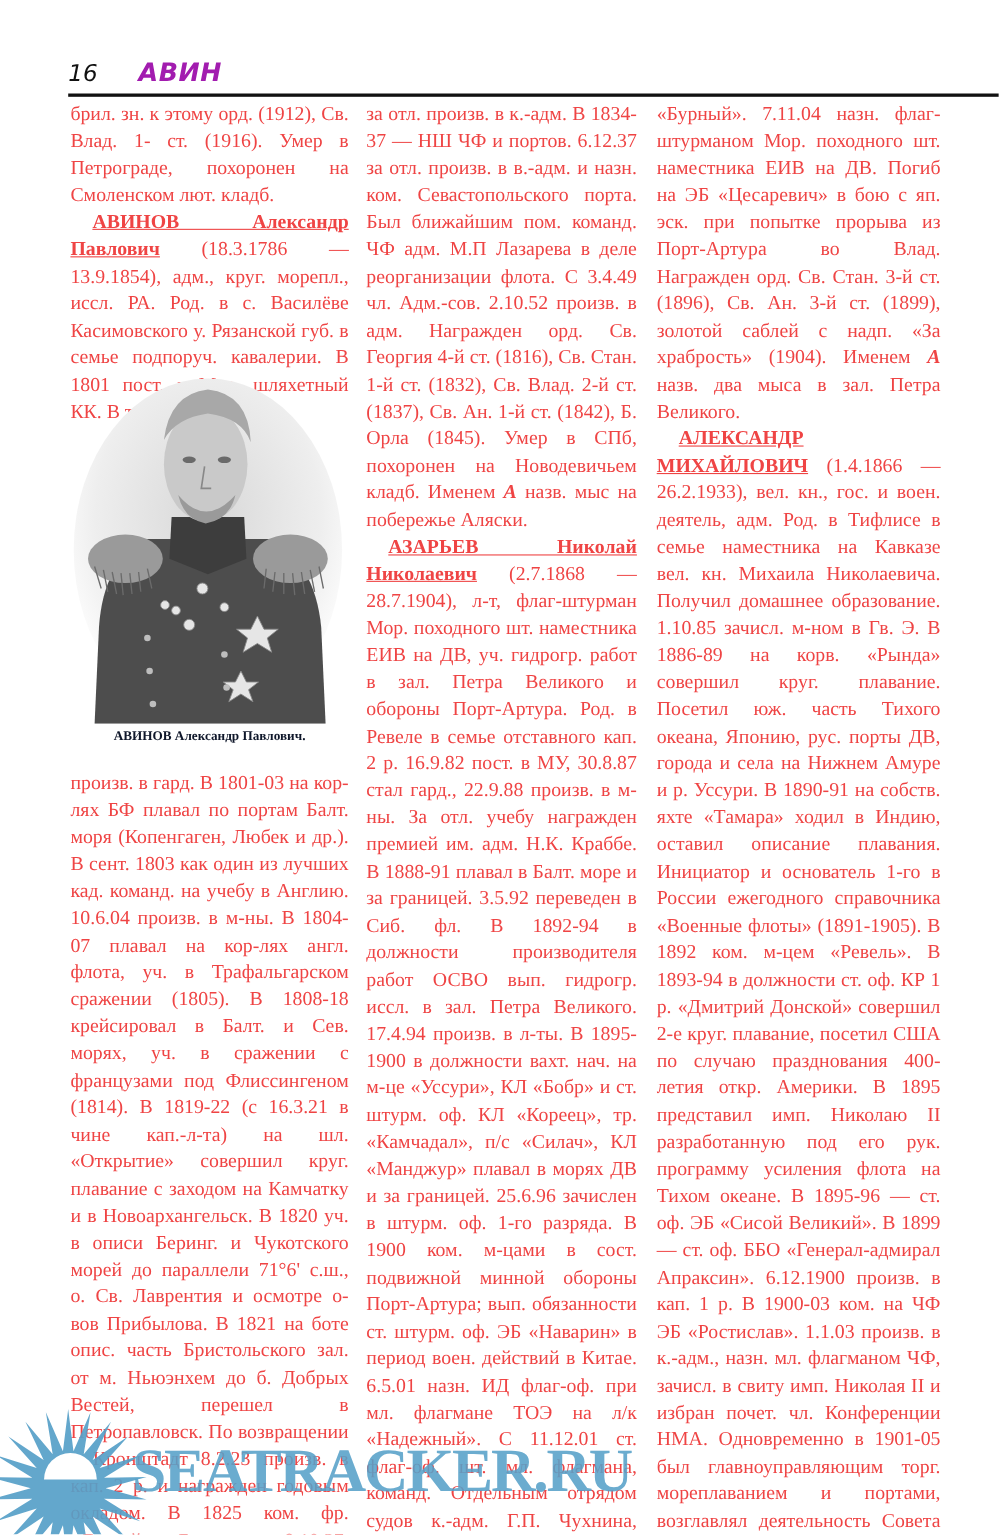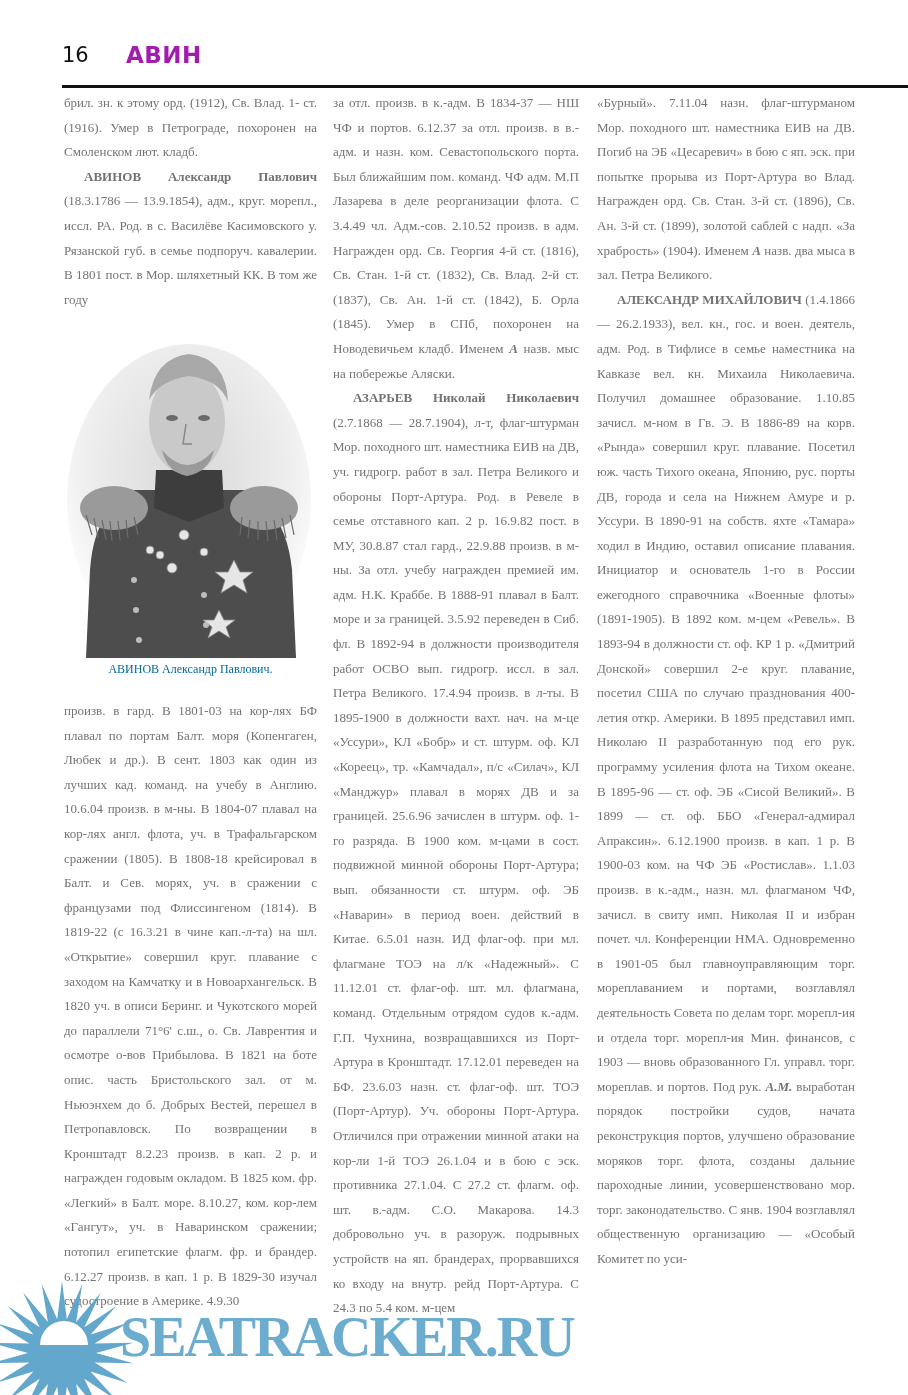--- a/index.html
+++ b/index.html
@@ -1,30 +1,30 @@
 <!DOCTYPE html>
 <html><head>
 <meta charset="utf-8">
 <style>
   html, body { margin: 0; padding: 0; background: #ffffff; }
   body { width: 908px; height: 1395px; position: relative; overflow: hidden; color: #1a1a1a; }
   .page { position: absolute; left: 0; top: 0; width: 908px; height: 1395px; }
-  .header { position: absolute; left: 62px; top: 40px; width: 846px; height: 36px; }
+  .header { position: absolute; left: 62px; top: 52px; width: 846px; height: 36px; font-style: italic; }
   .page-num { position: absolute; left: 0; top: 0; font-family: "DejaVu Sans", sans-serif; font-size: 21px; line-height: 30px; color: #111; }
   .running-head { position: absolute; left: 64px; top: 0; font-family: "DejaVu Sans", sans-serif; font-size: 23px; font-weight: bold; line-height: 30px; color: #a21caf; letter-spacing: 0.5px; }
   .header-rule { position: absolute; left: 62px; top: 85px; width: 846px; height: 3px; background: #111; }
-  .col { position: absolute; font-family: "Liberation Serif", serif; font-size: 13px; line-height: 24.6px; color: #737373; text-align: justify; }
+  .col { position: absolute; font-family: "Liberation Serif", serif; font-size: 18px; line-height: 24.6px; color: #ef4444; text-align: justify; }
   .col p { margin: 0; }
   .col-1 { left: 64px; top: 91px; width: 253px; }
   .col-1b { left: 64px; top: 699px; width: 253px; }
   .col-2 { left: 333px; top: 91px; width: 246px; }
   .col-3 { left: 597px; top: 91px; width: 258px; }
   .indent { text-indent: 20px; }
-  .bold { font-weight: bold; }
-  .caption { position: absolute; left: 64px; top: 662px; width: 253px; text-align: center; font-family: "Liberation Serif", serif; font-size: 12px; font-weight: normal; color: #0369a1; }
+  .bold { font-weight: bold; text-decoration: underline; }
+  .caption { position: absolute; left: 64px; top: 662px; width: 253px; text-align: center; font-family: "Liberation Serif", serif; font-size: 12px; font-weight: bold; color: #0f172a; }
   .portrait { position: absolute; left: 64px; top: 340px; width: 250px; height: 318px; }
   .watermark { position: absolute; left: 0; top: 1275px; width: 908px; height: 120px; pointer-events: none; }
   .wm-text { position: absolute; left: 120px; top: 1294px; font-family: "Liberation Serif", serif; font-weight: bold; font-size: 56px; line-height: 86px; color: rgba(86,160,200,0.88); letter-spacing: -2px; white-space: nowrap; }
 </style>
 </head>
 <body>
 
 <div class="page">
 
   <div class="header">

